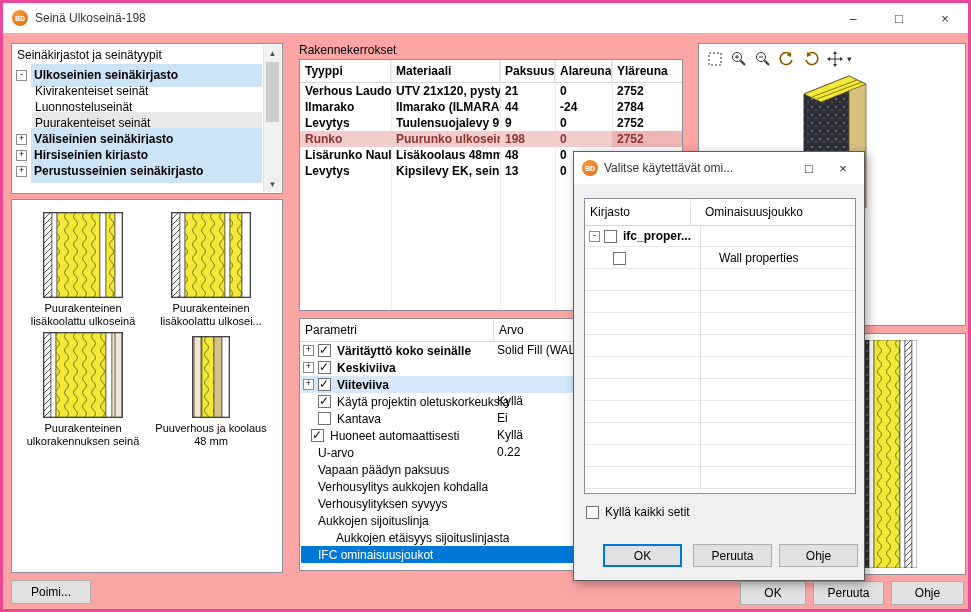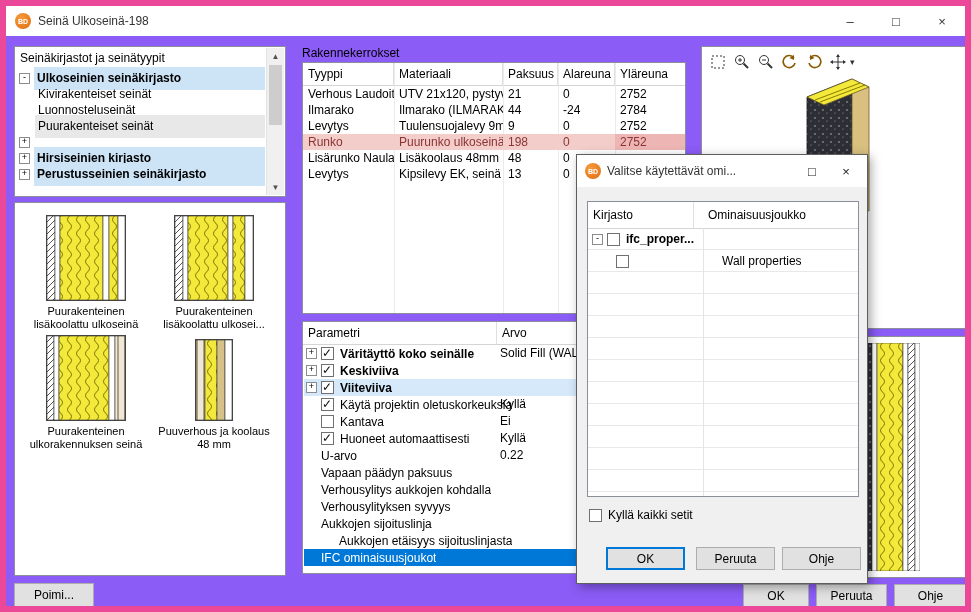--- a/index.html
+++ b/index.html
@@ -1,18 +1,18 @@
 <!DOCTYPE html>
 <html><head>
 <meta charset="utf-8">
 <style>
   html,body{margin:0;padding:0;background:#d8d8d8;}
-  #app{position:relative;width:971px;height:612px;background:#8b5cf6;
+  #app{position:relative;width:971px;height:612px;background:#fca5a5;
        font-family:"Liberation Sans",sans-serif;font-size:12px;color:#000;
-       border:6px solid #ec4899;box-sizing:border-box;overflow:hidden;}
+       border:3px solid #ec4899;box-sizing:border-box;overflow:hidden;}
   
   .titlebar{position:absolute;left:0;top:0;right:0;height:30px;background:#fff;}
   .app-icon{position:absolute;left:9px;top:7px;width:16px;height:16px;border-radius:50%;
             background:radial-gradient(circle at 35% 30%,#f59a3c,#e06c10);color:#fff;
             font-size:7px;font-weight:bold;display:flex;align-items:center;justify-content:center;}
   .title-text{position:absolute;left:32px;top:8px;color:#333;}
   .win-btns{position:absolute;right:0;top:0;display:flex;}
   .win-btn{width:46px;height:30px;display:flex;align-items:center;justify-content:center;
            color:#333;font-size:13px;}
   
@@ -122,20 +122,21 @@
       <span class="lab">Kivirakenteiset seinät</span>
     </div>
     <div class="tree-row lvl1" style="top:55px;">
       <span class="lab">Luonnosteluseinät</span>
     </div>
     <div class="tree-row lvl1 hlgray" style="top:71px;">
       <span class="lab">Puurakenteiset seinät</span>
     </div>
     <div class="tree-row hlblue" style="top:87px;">
       <span class="exp">+</span>
+      <span class="lab">Väliseinien seinäkirjasto</span>
     </div>
     <div class="tree-row hlblue" style="top:103px;">
       <span class="exp">+</span>
       <span class="lab">Hirsiseinien kirjasto</span>
     </div>
     <div class="tree-row hlblue" style="top:119px;">
       <span class="exp">+</span>
       <span class="lab">Perustusseinien seinäkirjasto</span>
     </div>
     <div class="vscroll">
@@ -190,21 +191,21 @@
         <rect x="29" y="0" width="7" height="80" fill="#fff" stroke="#333" stroke-width="0.6"></rect>
       </svg>
       <div class="tlab">Puuverhous ja koolaus 48 mm</div>
     </div>
   </div>
 
   <div class="btn" style="left:8px;top:577px;width:80px;height:24px;">Poimi...</div>
 
   <div style="position:absolute;left:296px;top:40px;">Rakennekerrokset</div>
 
-  <div class="panel" style="left:296px;top:56px;width:384px;height:252px;">
+  <div class="panel" style="left:296px;top:56px;width:384px;height:252px;font-weight:bold;">
     <div class="grid-hdr" style="left:0;width:91px;">Tyyppi</div>
     <div class="grid-hdr" style="left:91px;width:109px;">Materiaali</div>
     <div class="grid-hdr" style="left:200px;width:55px;">Paksuus</div>
     <div class="grid-hdr" style="left:255px;width:57px;">Alareuna</div>
     <div class="grid-hdr" style="left:312px;width:70px;border-right:none;">Yläreuna</div>
     <div class="hdr-line"></div>
     <div class="colline" style="left:91px;"></div>
     <div class="colline" style="left:200px;"></div>
     <div class="colline" style="left:255px;"></div>
     <div class="colline" style="left:312px;"></div>
@@ -277,21 +278,21 @@
     <div class="prow" style="top:74px;padding-left:17px;">
       <span class="cb checked"></span>
       <span class="plab">Käytä projektin oletuskorkeuksia</span>
       <span class="pval">Kyllä</span>
     </div>
     <div class="prow" style="top:91px;padding-left:17px;">
       <span class="cb"></span>
       <span class="plab">Kantava</span>
       <span class="pval">Ei</span>
     </div>
-    <div class="prow" style="top:108px;padding-left:17px;">
+    <div class="prow" style="top:108px;padding-left:10px;">
       <span class="cb checked"></span>
       <span class="plab">Huoneet automaattisesti</span>
       <span class="pval">Kyllä</span>
     </div>
     <div class="prow" style="top:125px;padding-left:17px;">
       <span class="plab">U-arvo</span>
       <span class="pval">0.22</span>
     </div>
     <div class="prow" style="top:142px;padding-left:17px;">
       <span class="plab">Vapaan päädyn paksuus</span>

